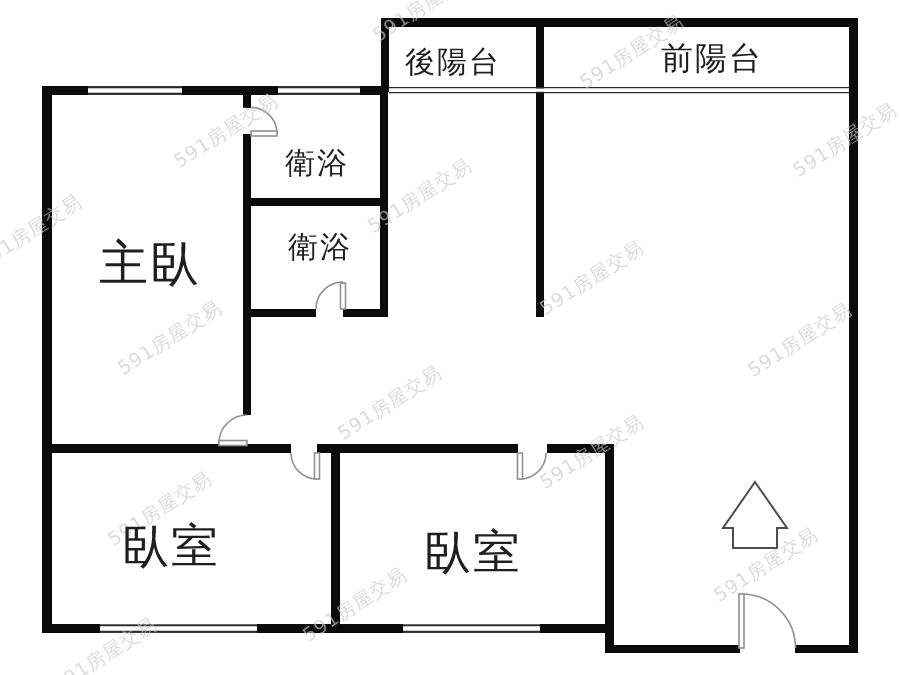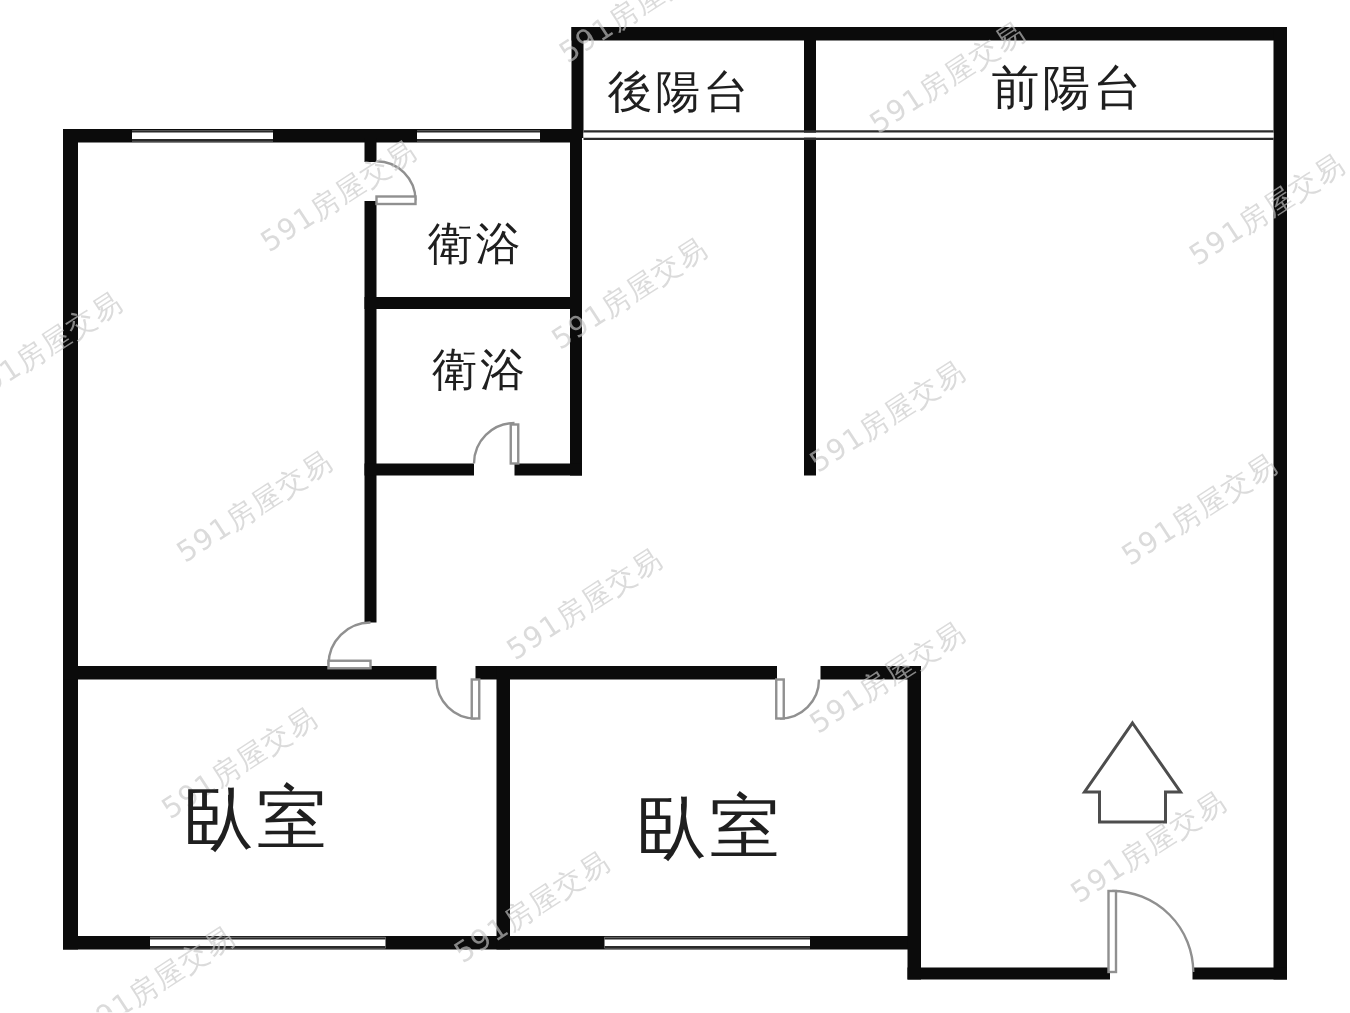--- a/index.html
+++ b/index.html
@@ -99,20 +99,21 @@
 
   <div class="room-label" style="left:453px;top:62px;font-size:30px;">後陽台</div>
 
   <div class="room-label" style="left:712px;top:59px;font-size:32px;">前陽台</div>
 
   <div class="room-label" style="left:317px;top:163px;font-size:30px;">衛浴</div>
 
   <div class="room-label" style="left:320px;top:247px;font-size:30px;">衛浴</div>
 
 
+  <div class="room-label" style="left:150px;top:264px;font-size:49px;">主臥</div>
 
   <div class="room-label" style="left:171px;top:546px;font-size:47px;">臥室</div>
 
   <div class="room-label" style="left:473px;top:552px;font-size:47px;">臥室</div>
 
   <div id="wm-layer">
       <div class="wm" style="left: 425px; top: 5px; color: rgb(200, 200, 200); transform: translate(-50%, -50%) rotate(-33deg);">591房屋交易</div>
       <div class="wm" style="left: 632px; top: 52px; color: rgb(200, 200, 200); transform: translate(-50%, -50%) rotate(-33deg);">591房屋交易</div>
       <div class="wm" style="left: 226px; top: 131px; color: rgb(200, 200, 200); transform: translate(-50%, -50%) rotate(-33deg);">591房屋交易</div>
       <div class="wm" style="left: 845px; top: 140px; color: rgb(200, 200, 200); transform: translate(-50%, -50%) rotate(-33deg);">591房屋交易</div>

